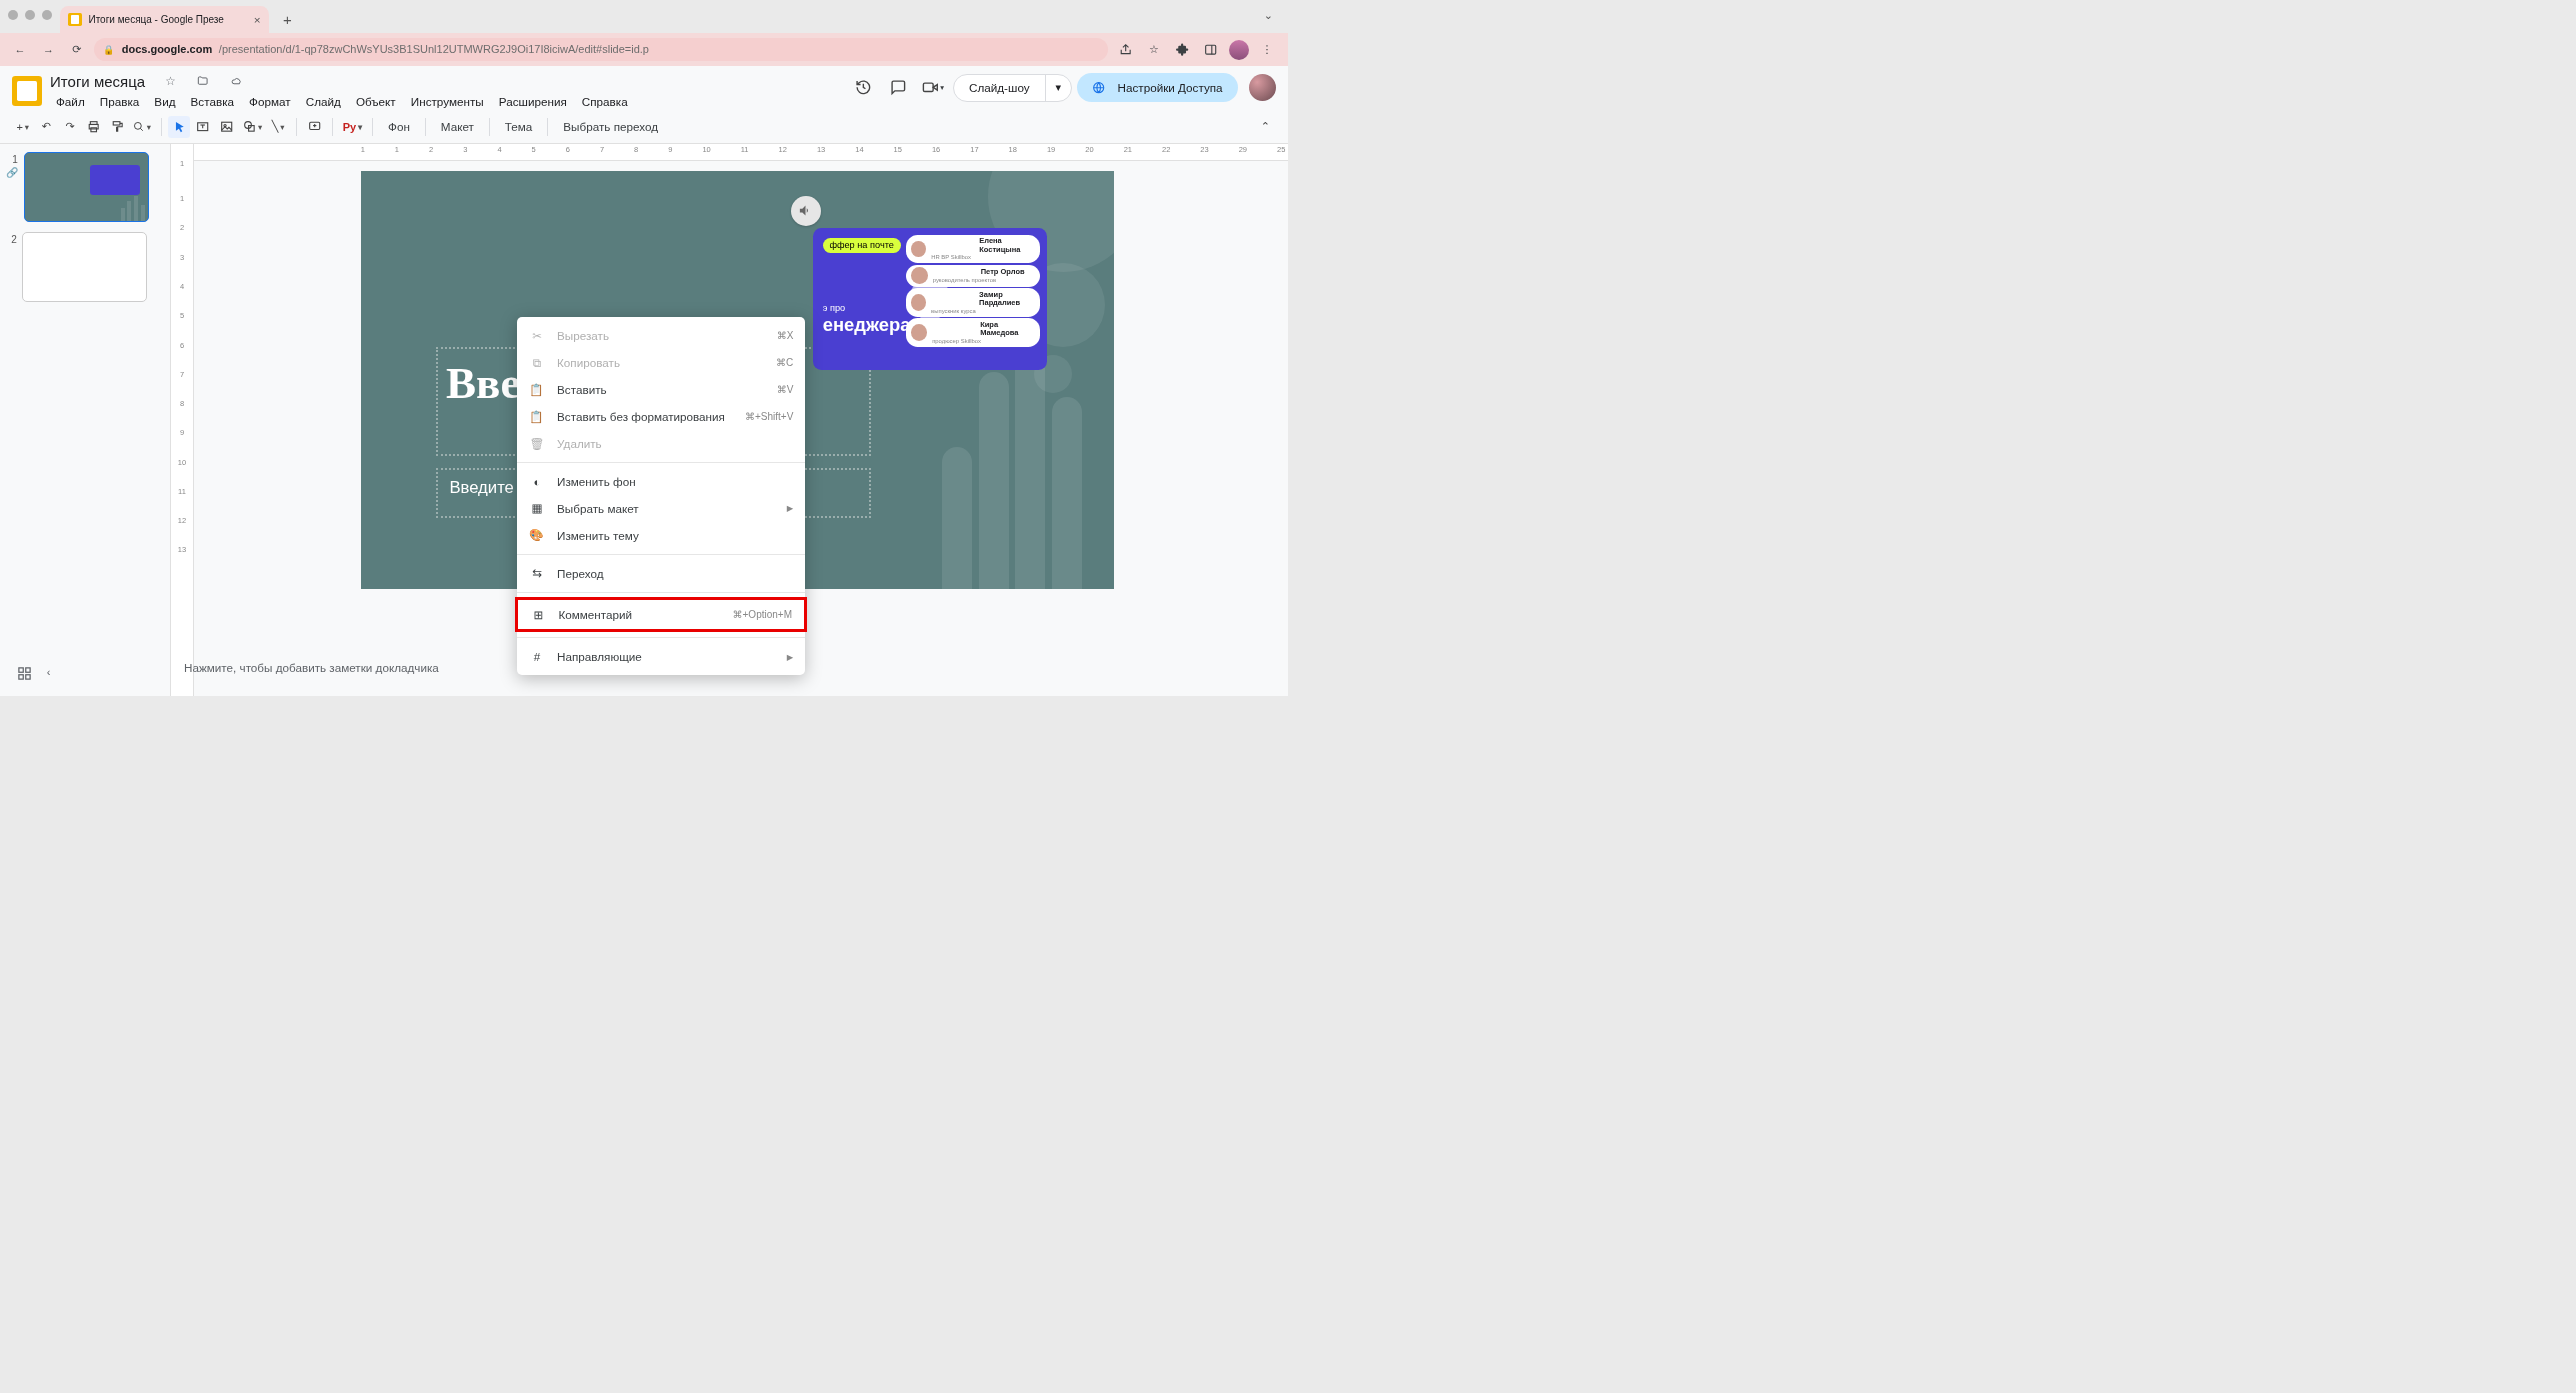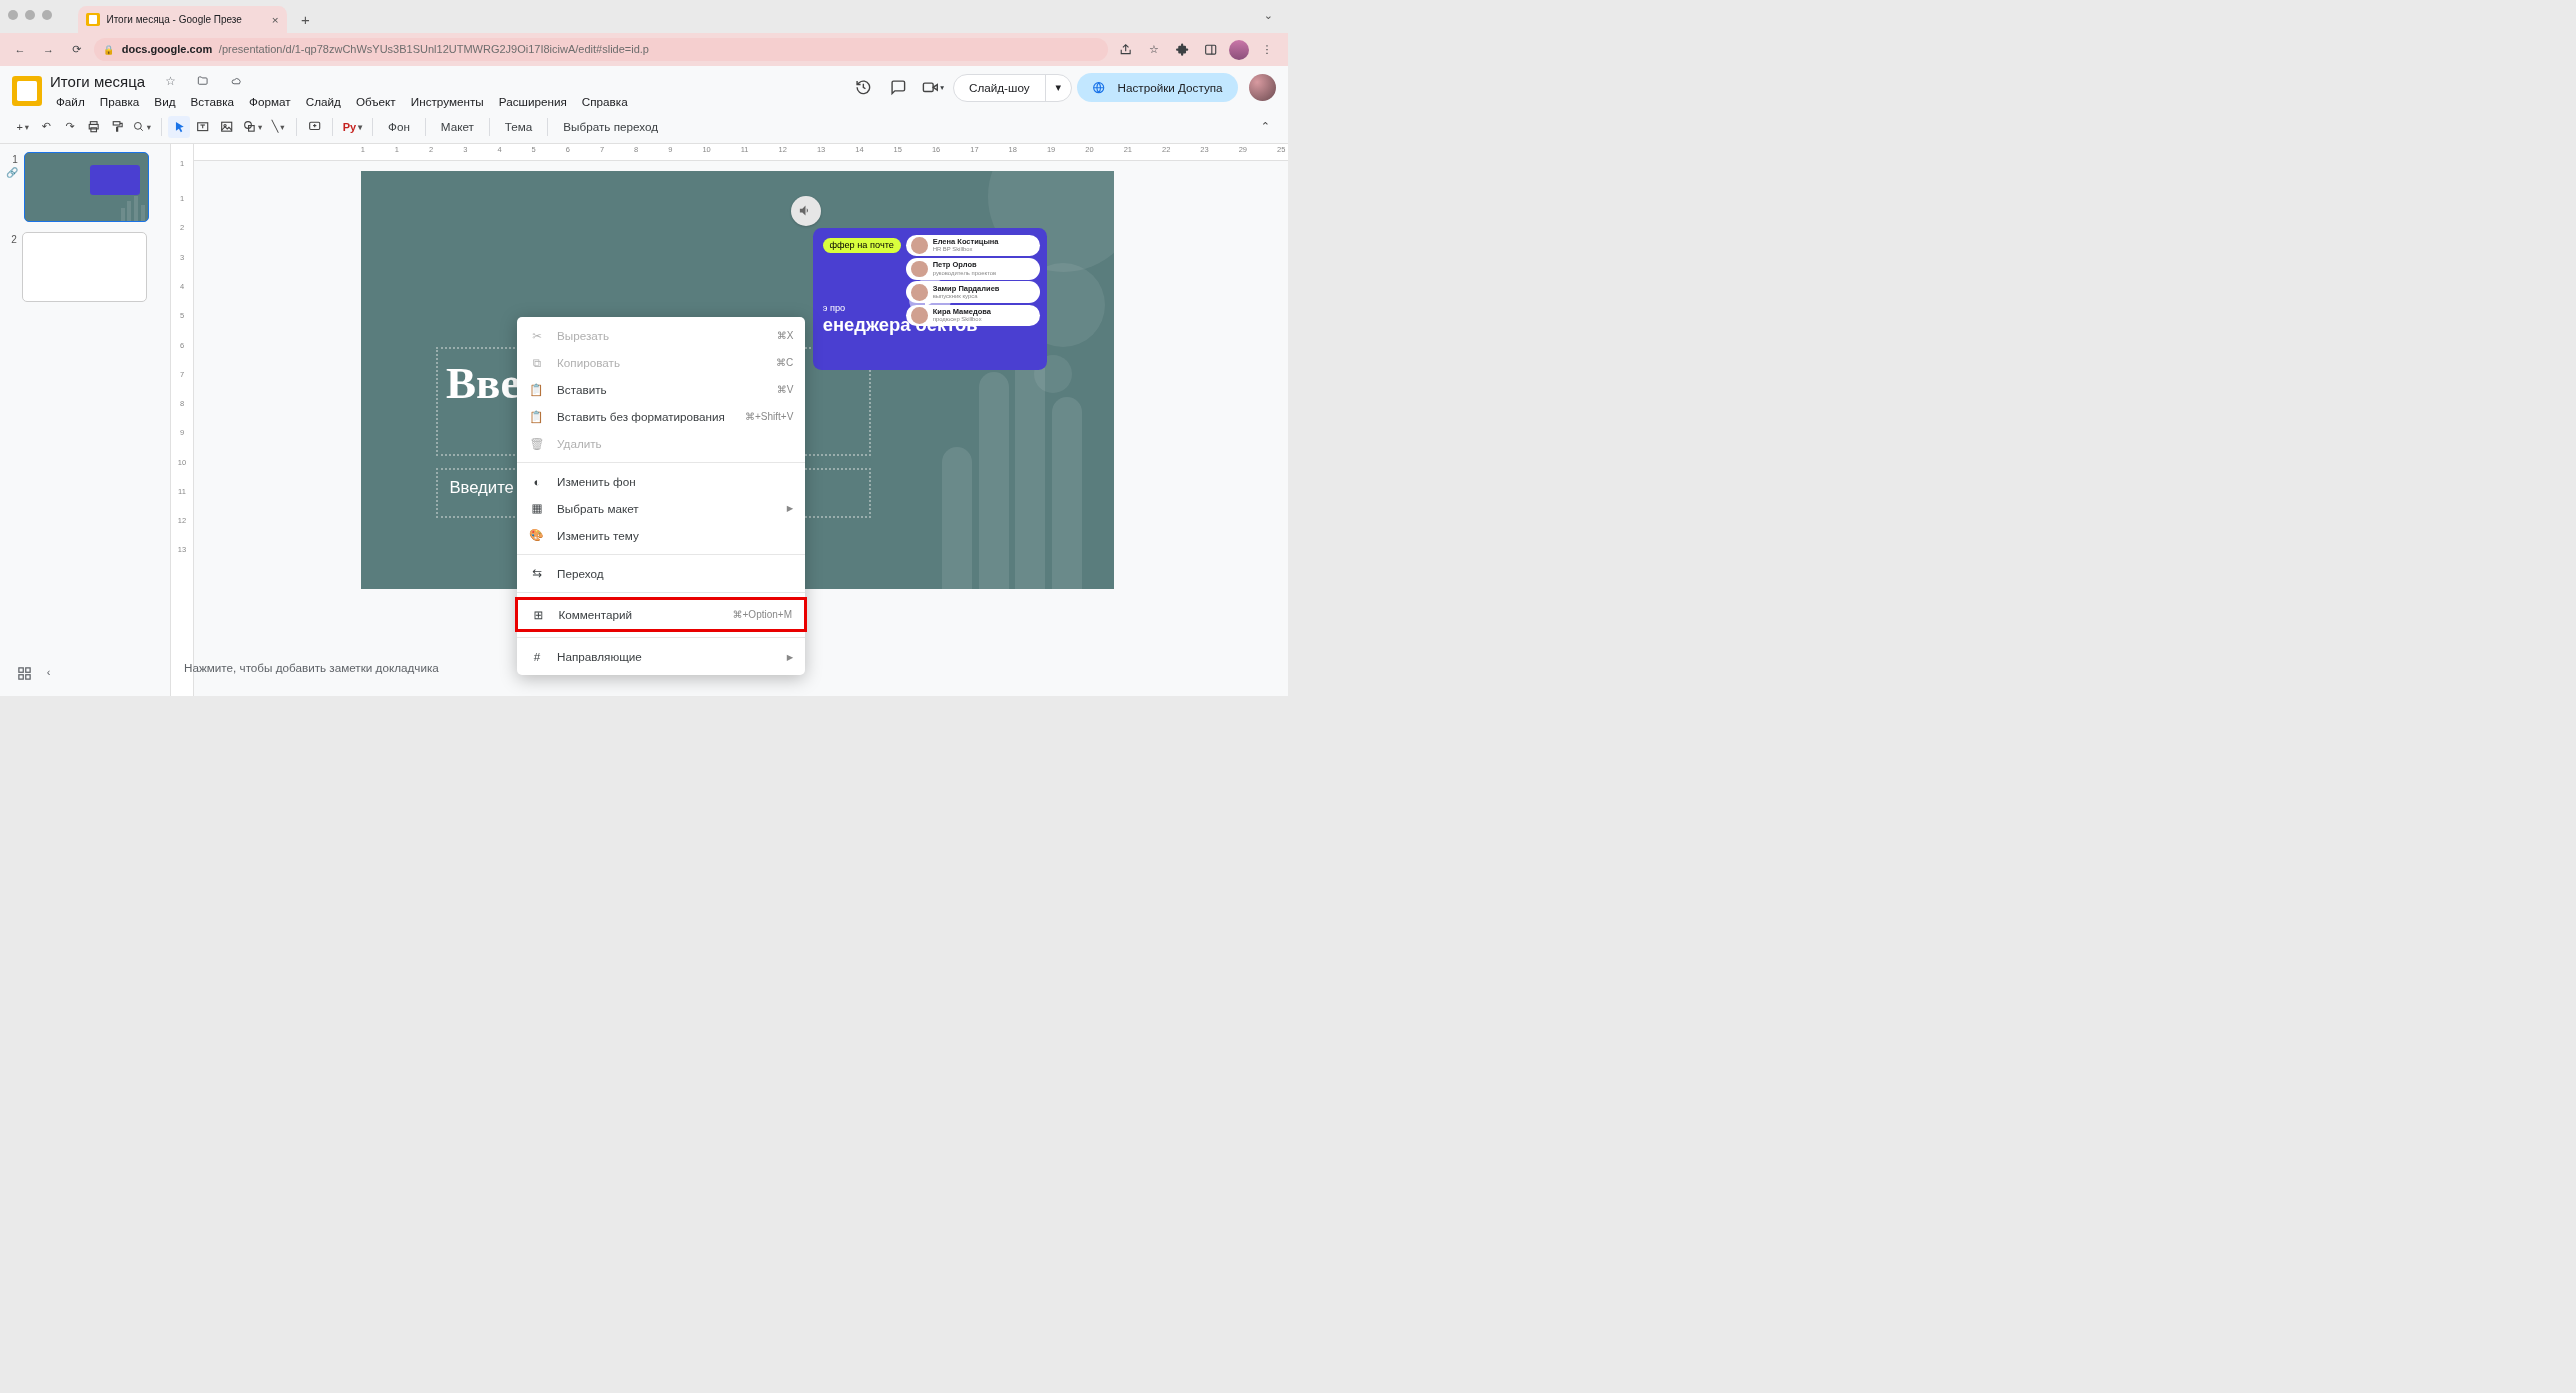--- a/index.html
+++ b/index.html
@@ -28,21 +28,21 @@
     height:697px; 
     position:relative;
     overflow:hidden;
   }
 
   
   .traffic{position:absolute;top:10px;left:8.4px;display:flex;gap:6.7px;}
   .traffic span{width:10px;height:10px;border-radius:50%;background:#b0b0b0;}
   .tabstrip{
     height:33px;
-    display:flex;align-items:flex-end;padding-left:78px;
+    display:flex;align-items:flex-end;padding-left:60px;
     background:var(--chrome-bg);
   }
   .tab{
     background:var(--tab-bg);
     height:27px;
     width:209px;
     border-radius:8.4px 8.4px 0 0;
     display:flex;align-items:center;gap:6.7px;padding:0 8.4px;
     font-size:10px;
   }
@@ -132,21 +132,21 @@
 
   .video{position:absolute;right:67px;top:57px;width:234px;height:142px;background:#4a3fd1;border-radius:8.4px;overflow:hidden;}
   .video .badge{position:absolute;top:10px;left:10px;background:#d9ff3d;color:#000;font-size:9.2px;padding:2.5px 6.7px;border-radius:8.4px;}
   .video .play{position:absolute;top:50%;left:50%;transform:translate(-50%,-50%);width:42px;height:42px;border-radius:50%;background:rgba(255,255,255,.55);display:flex;align-items:center;justify-content:center;}
   .video .play::after{content:'';border-left:13.4px solid #fff;border-top:8.4px solid transparent;border-bottom:8.4px solid transparent;margin-left:3.3px;}
   .video .txt1{position:absolute;left:10px;top:75px;color:#fff;font-size:9.2px;}
   .video .txt2{position:absolute;left:10px;top:87px;color:#fff;font-size:18.4px;font-weight:700;line-height:20px;}
   .people{position:absolute;right:6.7px;top:6.7px;width:134px;display:flex;flex-direction:column;gap:1.7px;}
   .person{display:flex;align-items:center;gap:5px;background:#fff;border-radius:11.7px;padding:2.5px 5px;}
   .person .av{width:16.7px;height:16.7px;border-radius:50%;background:#d0a090;}
-  .person .nm{font-size:7.5px;font-weight:700;line-height:8.4px;}
+  .person .nm{font-size:7.5px;font-weight:700;line-height:8.4px;margin-left:48px;}
   .person .rl{font-size:5.9px;color:#888;line-height:6.7px;}
   .person .col{display:flex;flex-direction:column;}
 
   .drag-handle{position:absolute;left:50%;transform:translateX(-50%);bottom:59px;width:50px;height:3.3px;background:#bdbdbd;border-radius:1.7px;}
 
   .speaker-notes{position:absolute;left:184px;bottom:22px;font-size:11.7px;color:#5f6368;}
 
   .bottom-left{position:absolute;left:16.7px;bottom:15px;display:flex;gap:15px;color:#5f6368;}
 
   

